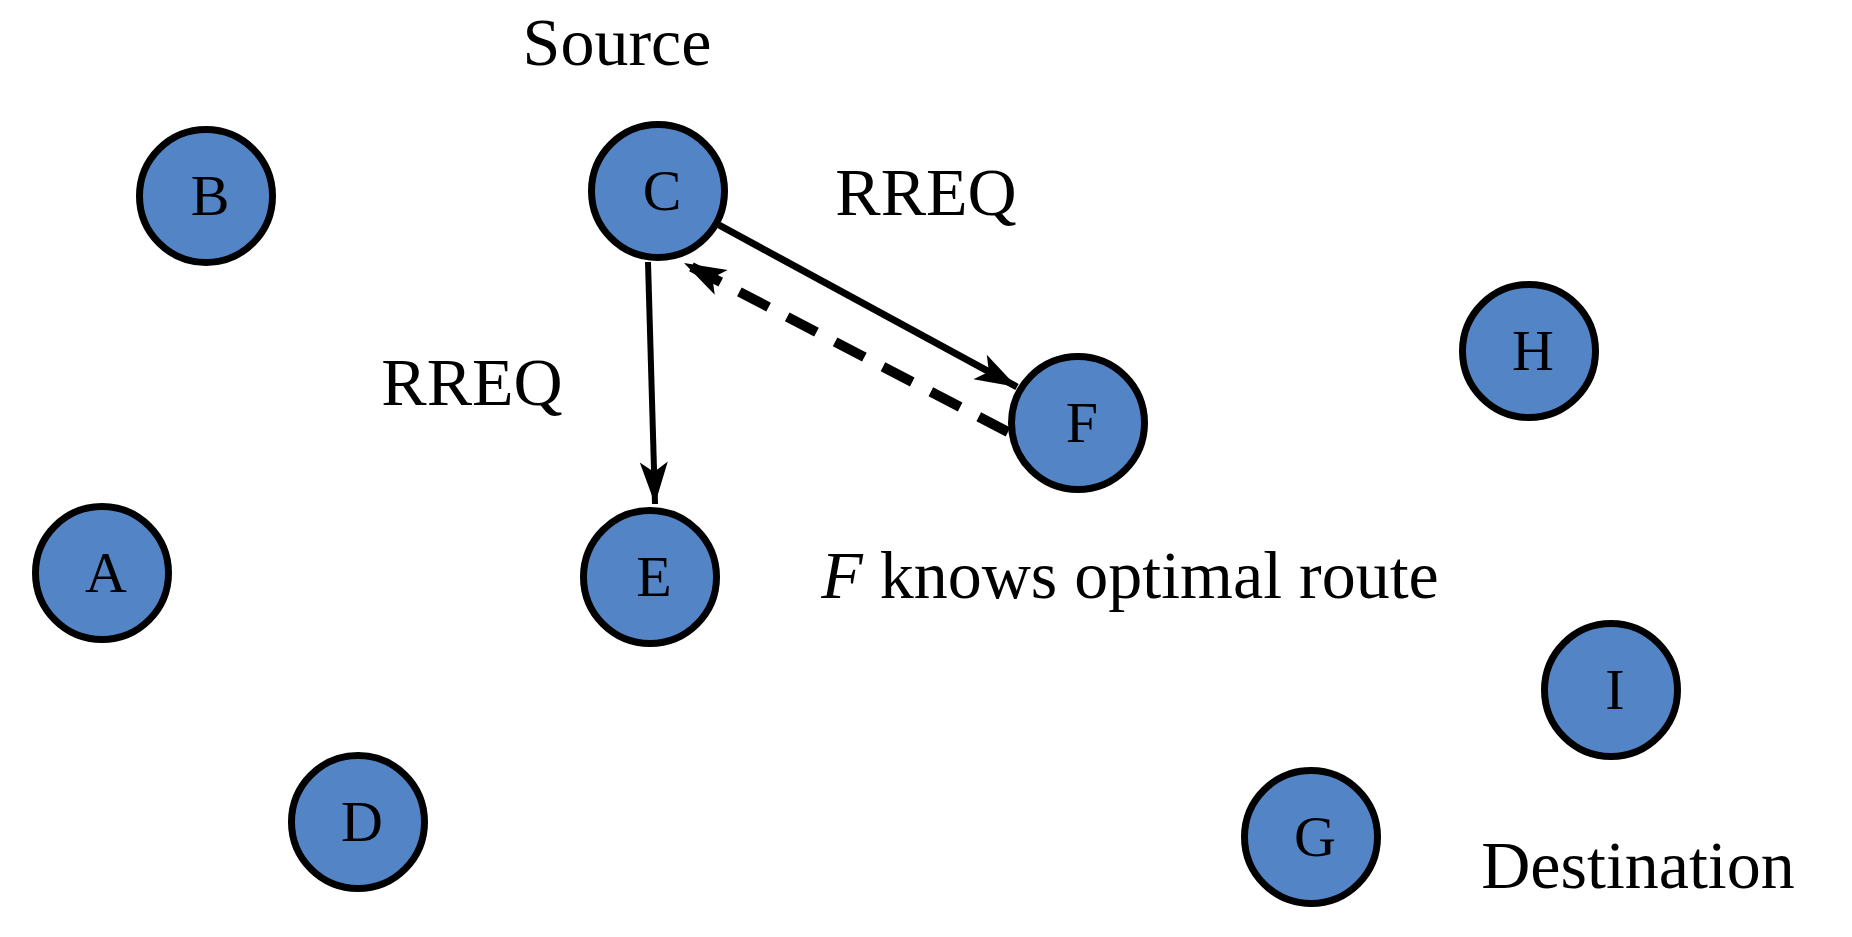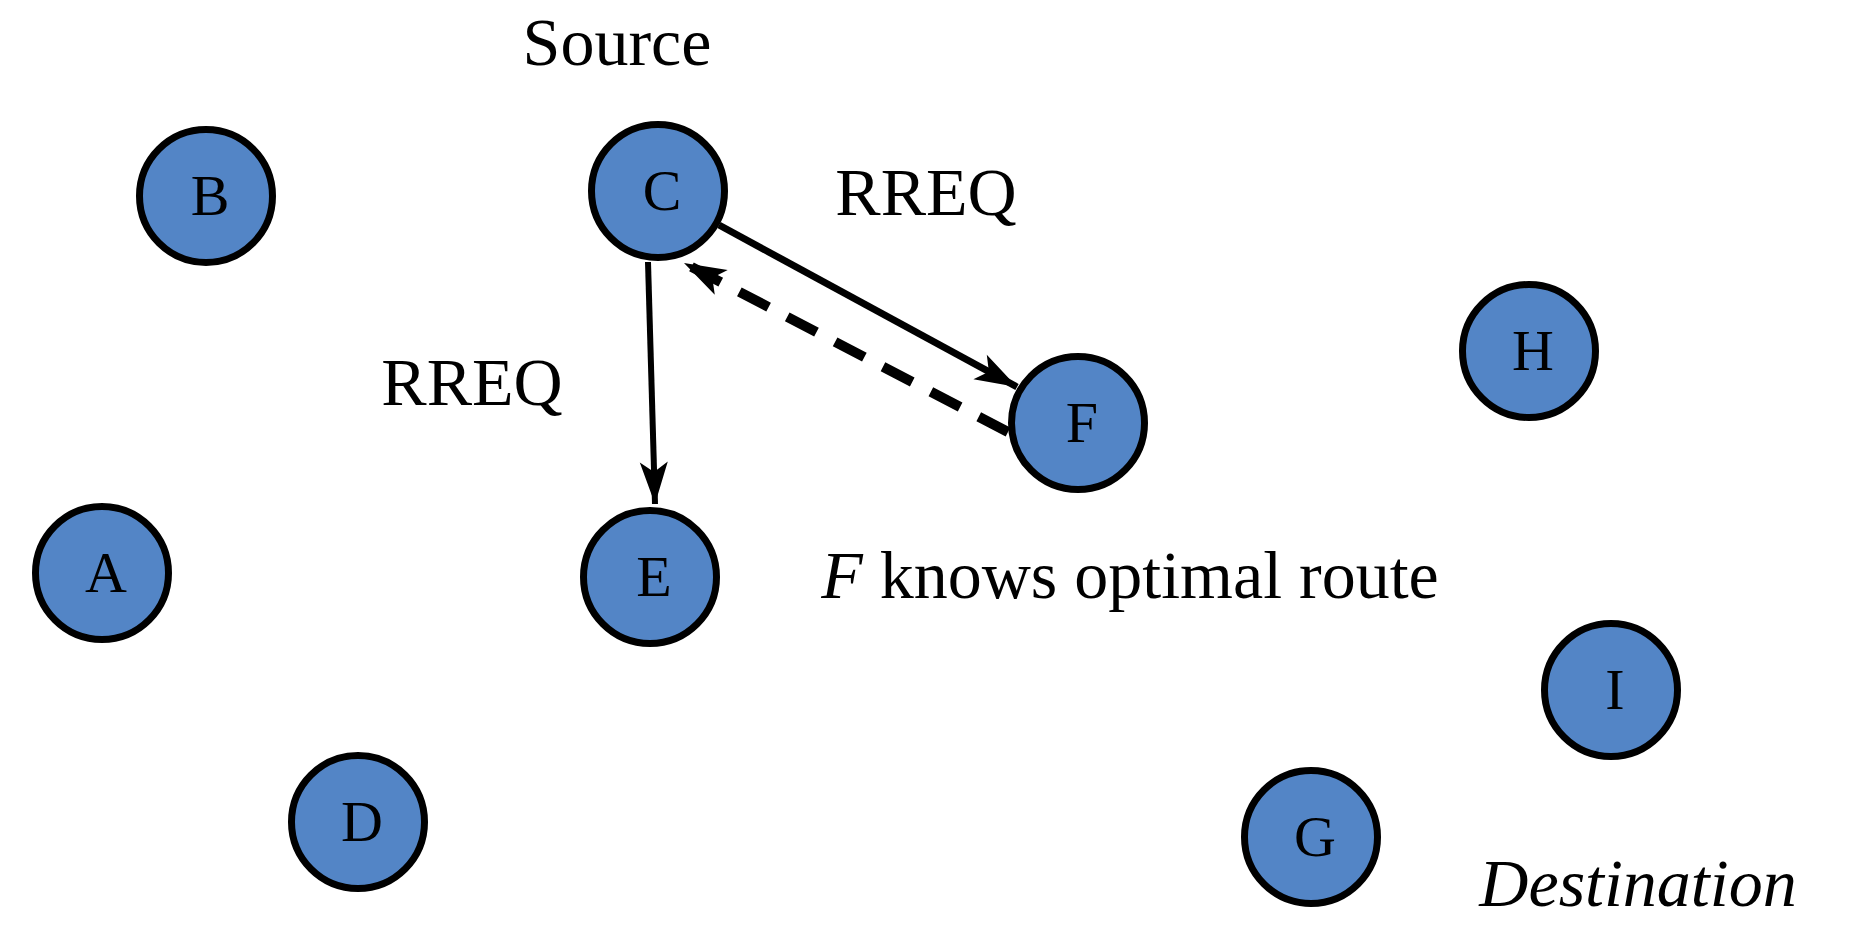--- a/index.html
+++ b/index.html
@@ -55,21 +55,21 @@
     text-align: center;
   }
   .note-italic {
     font-style: italic;
   }
   
   .pos-source      { left: 575px;  top: 2px; margin-left: 42px;  }
   .pos-rreq-top    { left: 926px;  top: 152px; }
   .pos-rreq-left   { left: 472px;  top: 342px; }
   .pos-note        { left: 1130px; top: 528px; }
-  .pos-destination { left: 1638px; top: 843px; font-style: italic; }
+  .pos-destination { left: 1638px; top: 825px; }
 </style>
 </head>
 <body>
 
 <div class="stage">
 
   <svg id="edge-layer" xmlns="http://www.w3.org/2000/svg">
     <defs>
       <marker id="arrowhead" markerUnits="userSpaceOnUse" markerWidth="46" markerHeight="32" refX="43" refY="16" orient="auto">
         <path d="M1,2 L43,16 L1,30 L11,16 Z" fill="#000000"></path>

